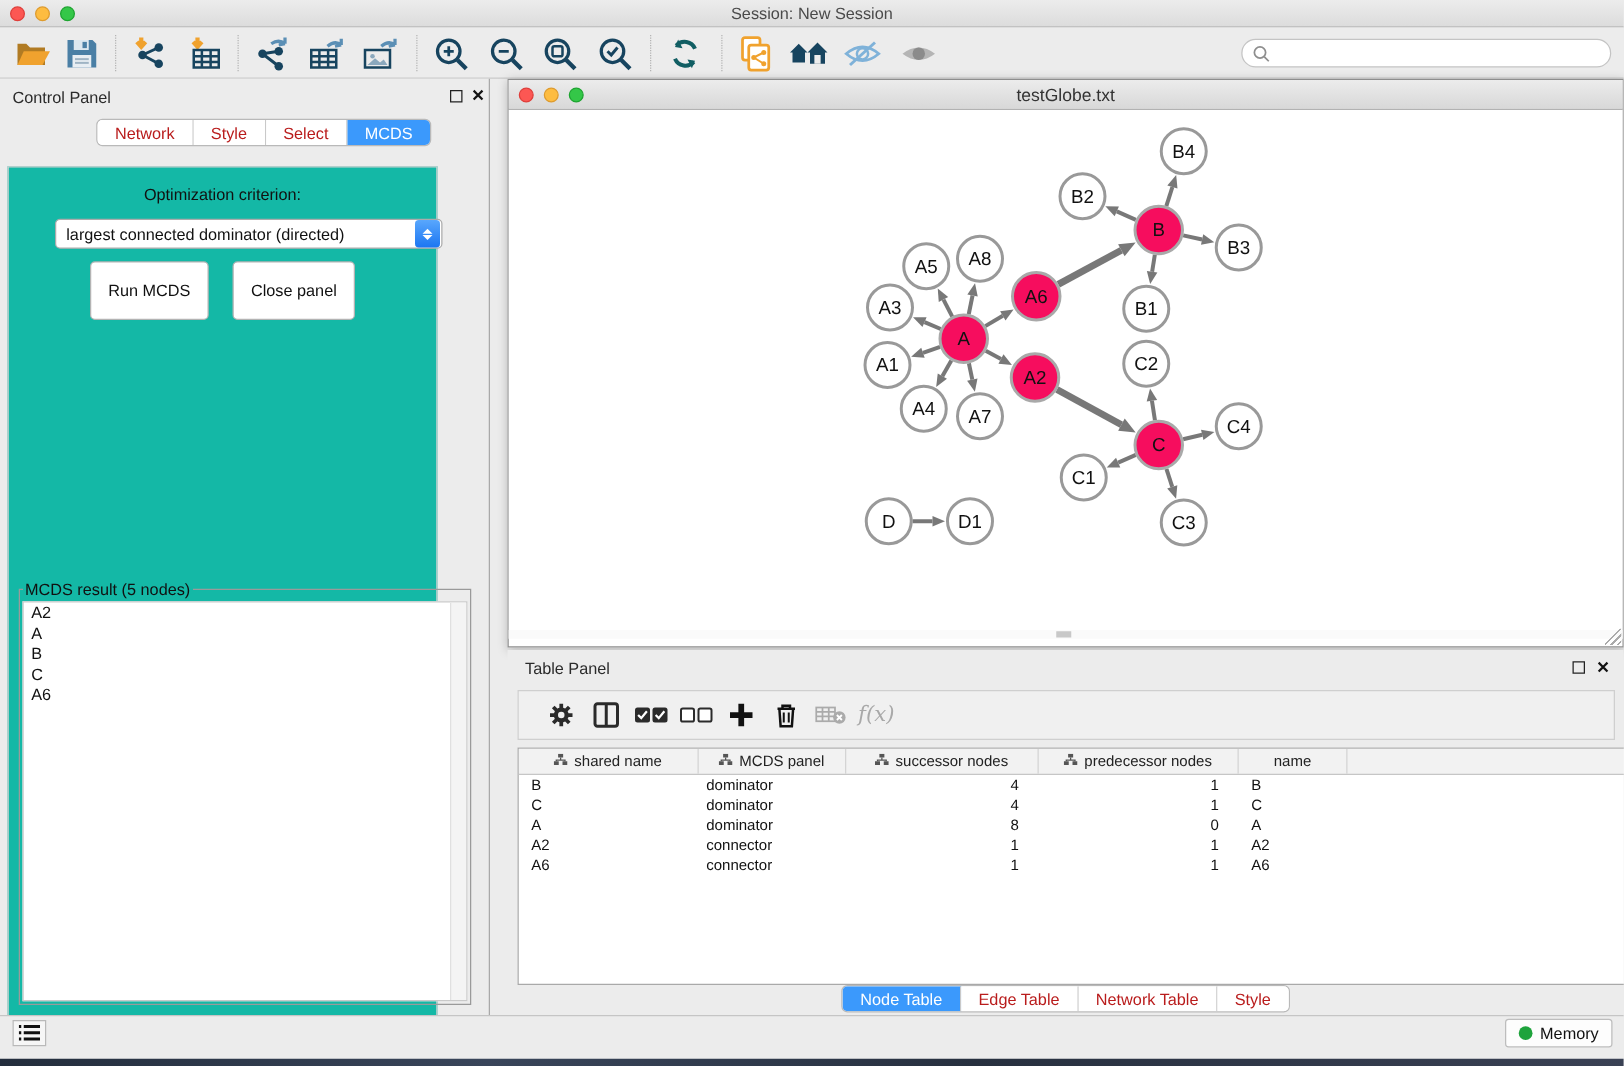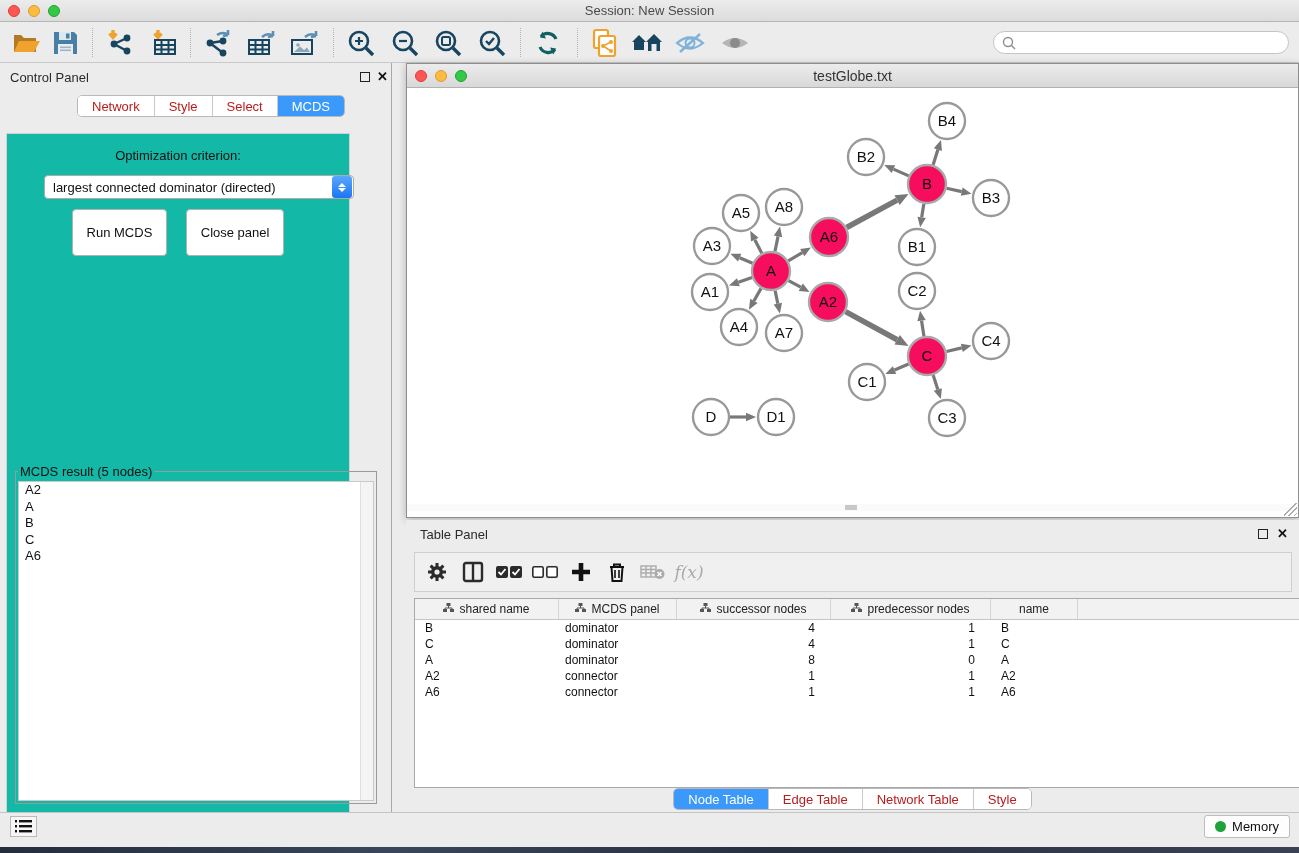--- a/index.html
+++ b/index.html
@@ -80,21 +80,21 @@
   .net-hthumb { position:absolute; left:438px; top:1px; width:12px; height:5px; background:#c8c8c8; }
   .resize-grip { position:absolute; right:1px; bottom:1px; width:13px; height:13px;
     background:
       linear-gradient(135deg, transparent 45%, #aaa 45%, #aaa 52%, transparent 52%),
       linear-gradient(135deg, transparent 65%, #aaa 65%, #aaa 72%, transparent 72%),
       linear-gradient(135deg, transparent 85%, #aaa 85%, #aaa 92%, transparent 92%); }
 
   
   .table-panel { position:absolute; left:406px; top:520px; width:893px; height:300px; background:#ececec; }
   .tp-toolbar { position:absolute; left:8px; top:32px; width:878px; height:40px;
-    background:#f0f0f0; border:1px solid #cfcfcf; display:flex; align-items:center; padding-left:4px; }
+    background:#f0f0f0; border:1px solid #cfcfcf; display:flex; align-items:center; padding-left:16px; }
   .tp-ic { width:36px; height:30px; display:flex; align-items:center; justify-content:center; }
   .fx { font-family:"DejaVu Serif", serif; font-style:italic; font-size:17px; color:#a9a9a9; }
   .data-table { position:absolute; left:8px; top:78px; width:932px; height:190px; background:#fff;
     border:1px solid #a9a9a9; overflow:hidden; }
   .dt-header { display:flex; height:21px; background:#f2f2f2; border-bottom:1px solid #c6c6c6; }
   .dt-hcell { display:flex; align-items:center; justify-content:center; gap:5px; font-size:12px;
     color:#222; border-right:1px solid #d4d4d4; height:100%; }
   .dt-row { display:flex; height:16px; }
   .dt-cell { font-size:12px; color:#111; line-height:16px; white-space:nowrap; }
   .dt-vscroll { position:absolute; right:0; top:0; width:12px; height:100%;

